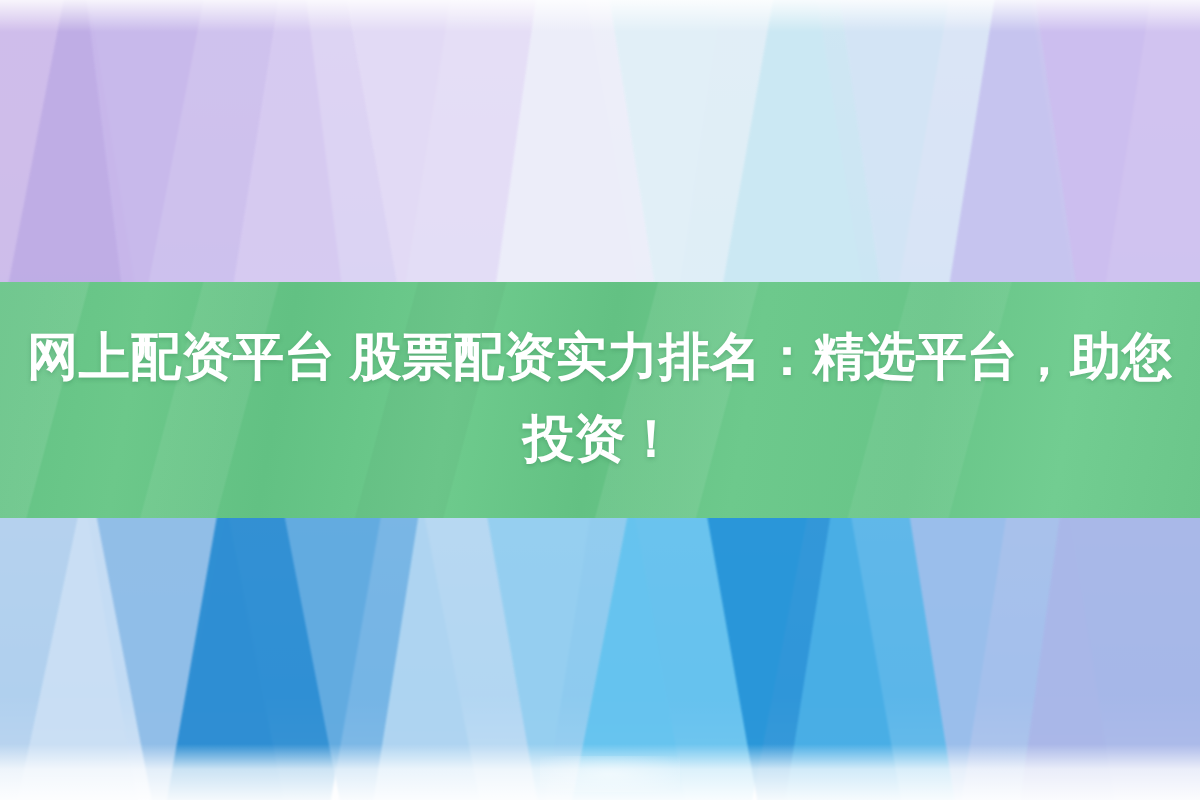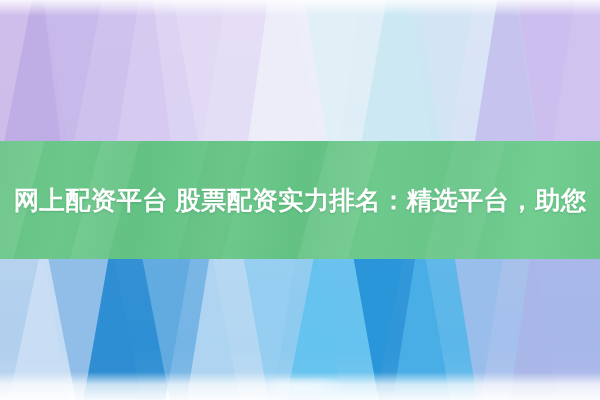--- a/index.html
+++ b/index.html
@@ -185,19 +185,20 @@
       <div class="facet" style="left: 366px; width: 72px; background: rgb(31, 143, 214); opacity: 0.85; transform: skewX(10deg); filter: blur(0.6px);"></div>
       <div class="facet" style="left: 404px; width: 88px; background: rgb(79, 180, 233); opacity: 0.8; transform: skewX(-9deg); filter: blur(0.6px);"></div>
       <div class="facet" style="left: 466px; width: 80px; background: rgb(169, 192, 236); opacity: 0.8; transform: skewX(9deg); filter: blur(0.6px);"></div>
       <div class="facet" style="left: 520px; width: 110px; background: rgb(170, 182, 232); opacity: 0.85; transform: skewX(-8deg); filter: blur(0.6px);"></div>
     </div>
 
   <div class="green-band"></div>
 
   <div class="headline">
     <span class="line">网上配资平台 股票配资实力排名：精选平台，助您</span>
+    <span class="line">投资！</span>
   </div>
 
   <div class="top-haze"></div>
   <div class="bottom-haze"></div>
   <div class="watermark"></div>
 
 </div>
 
 </body></html>

